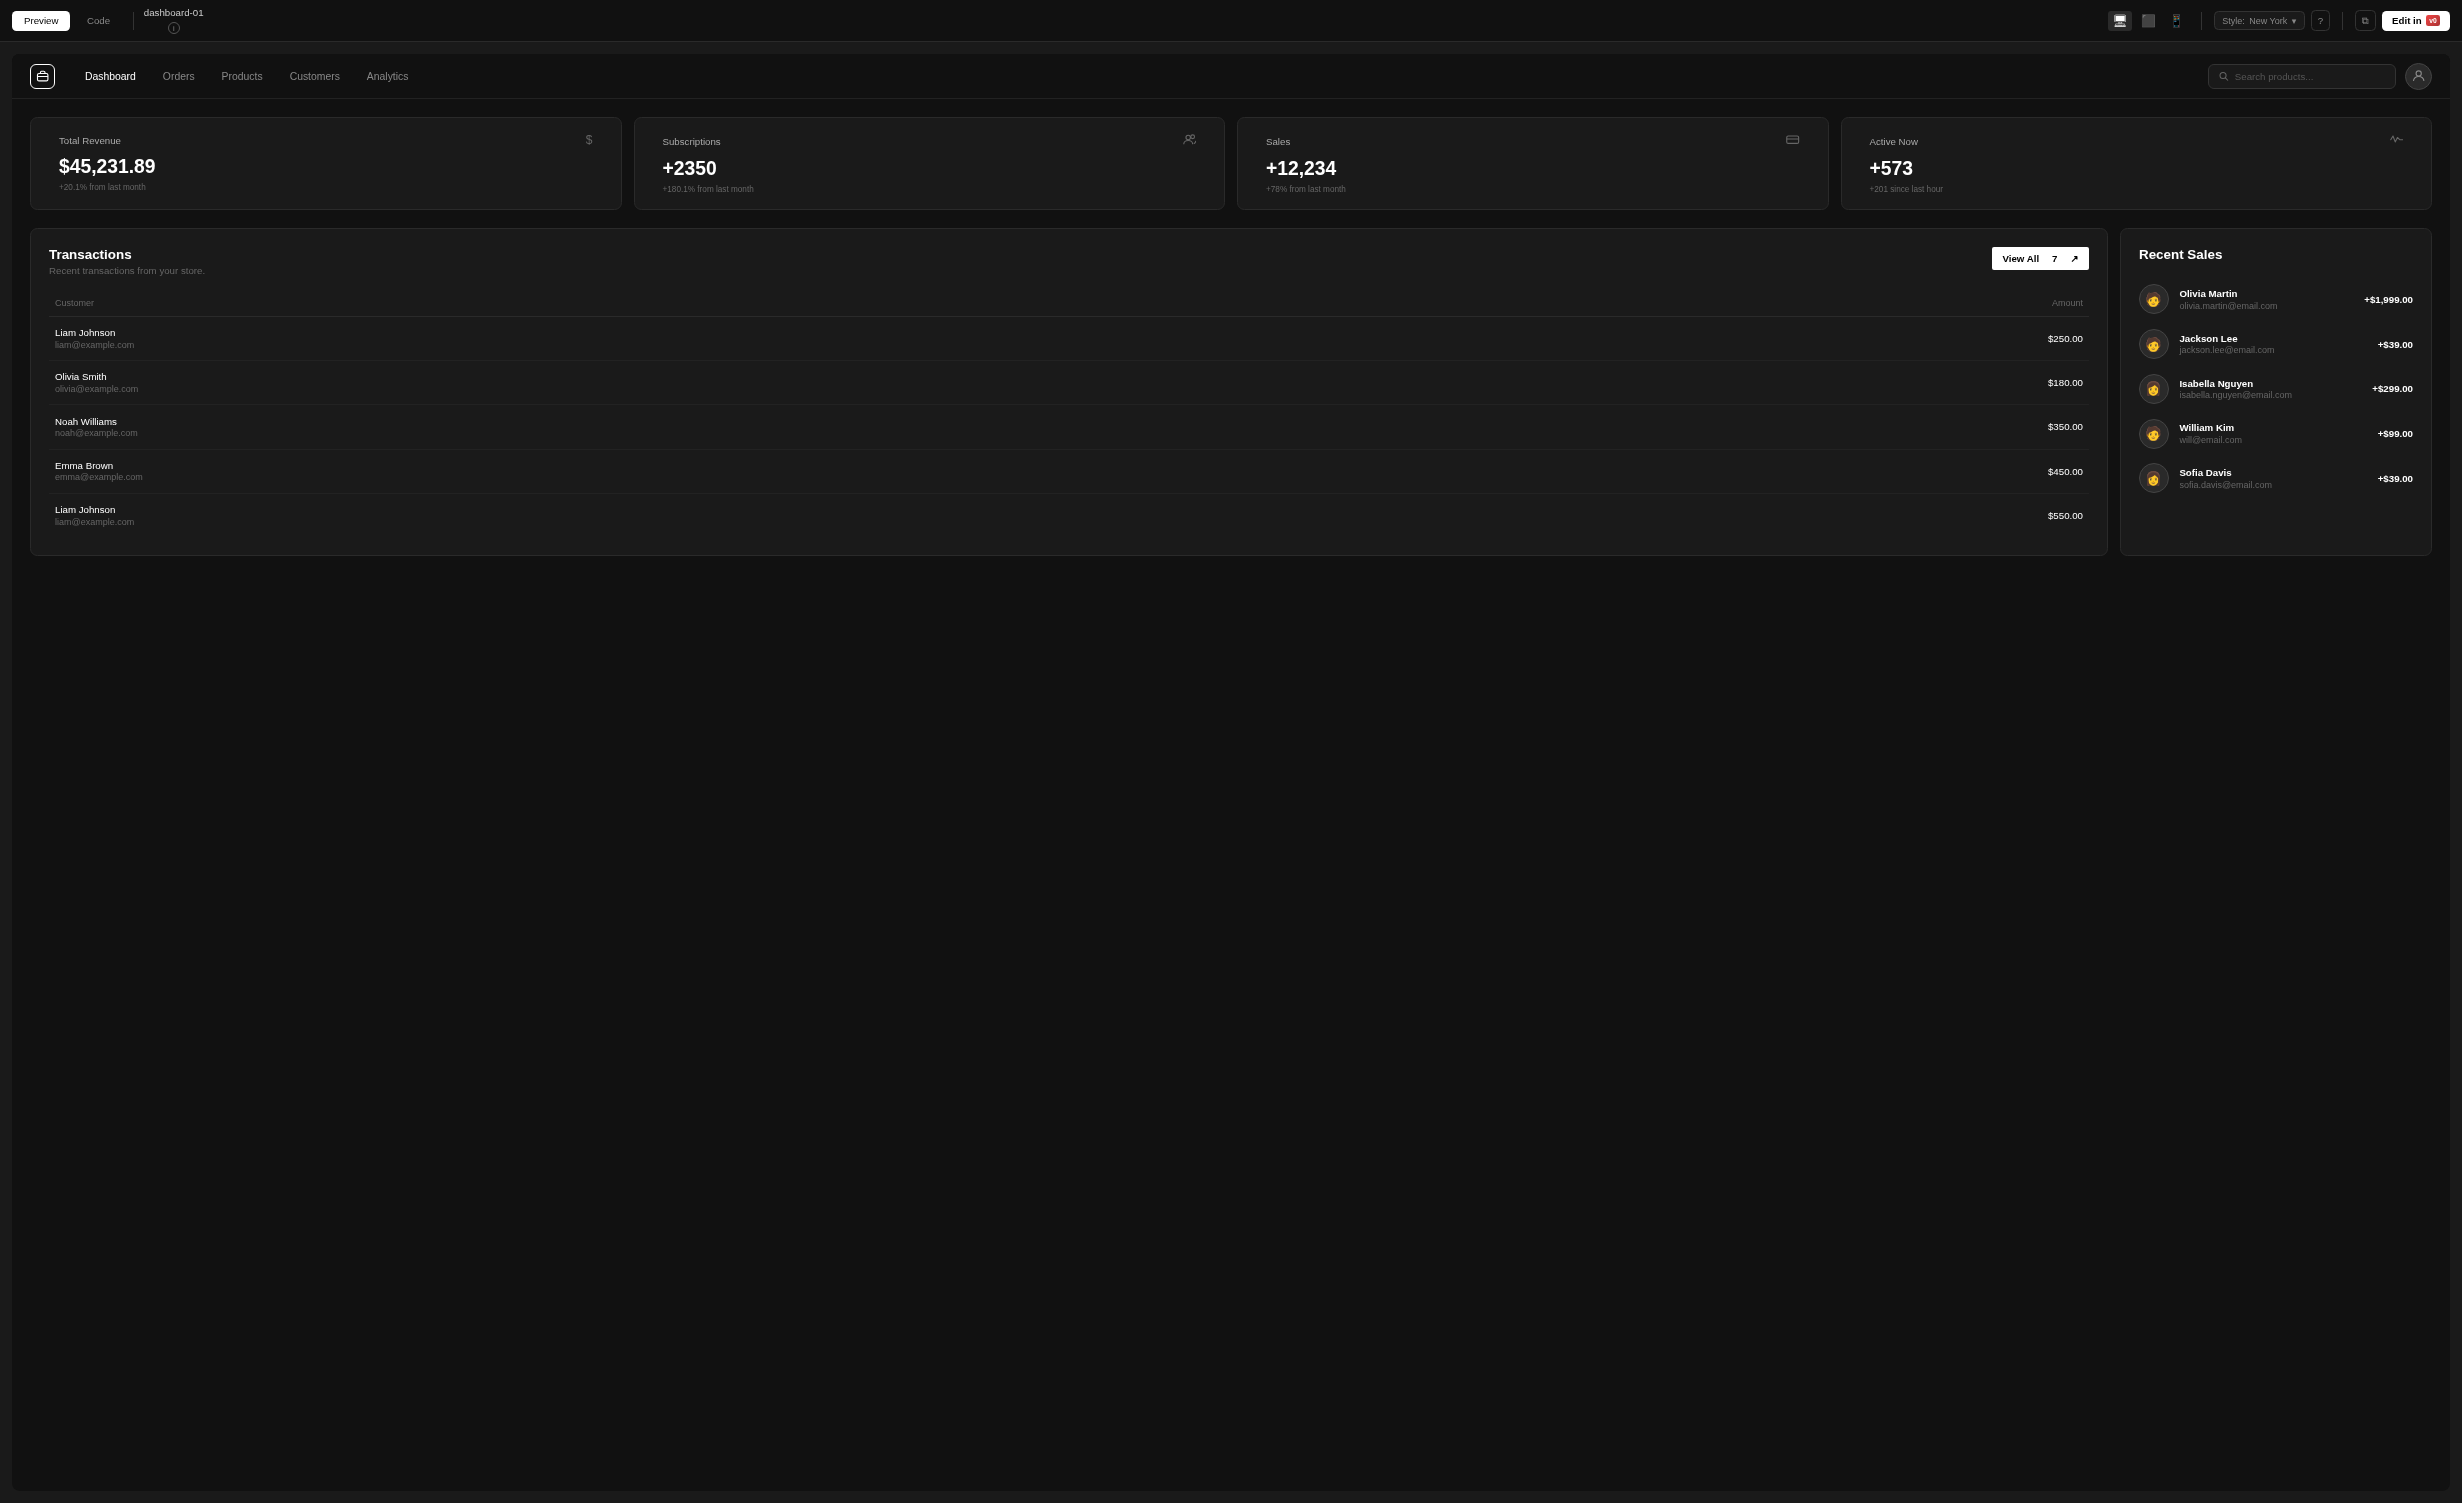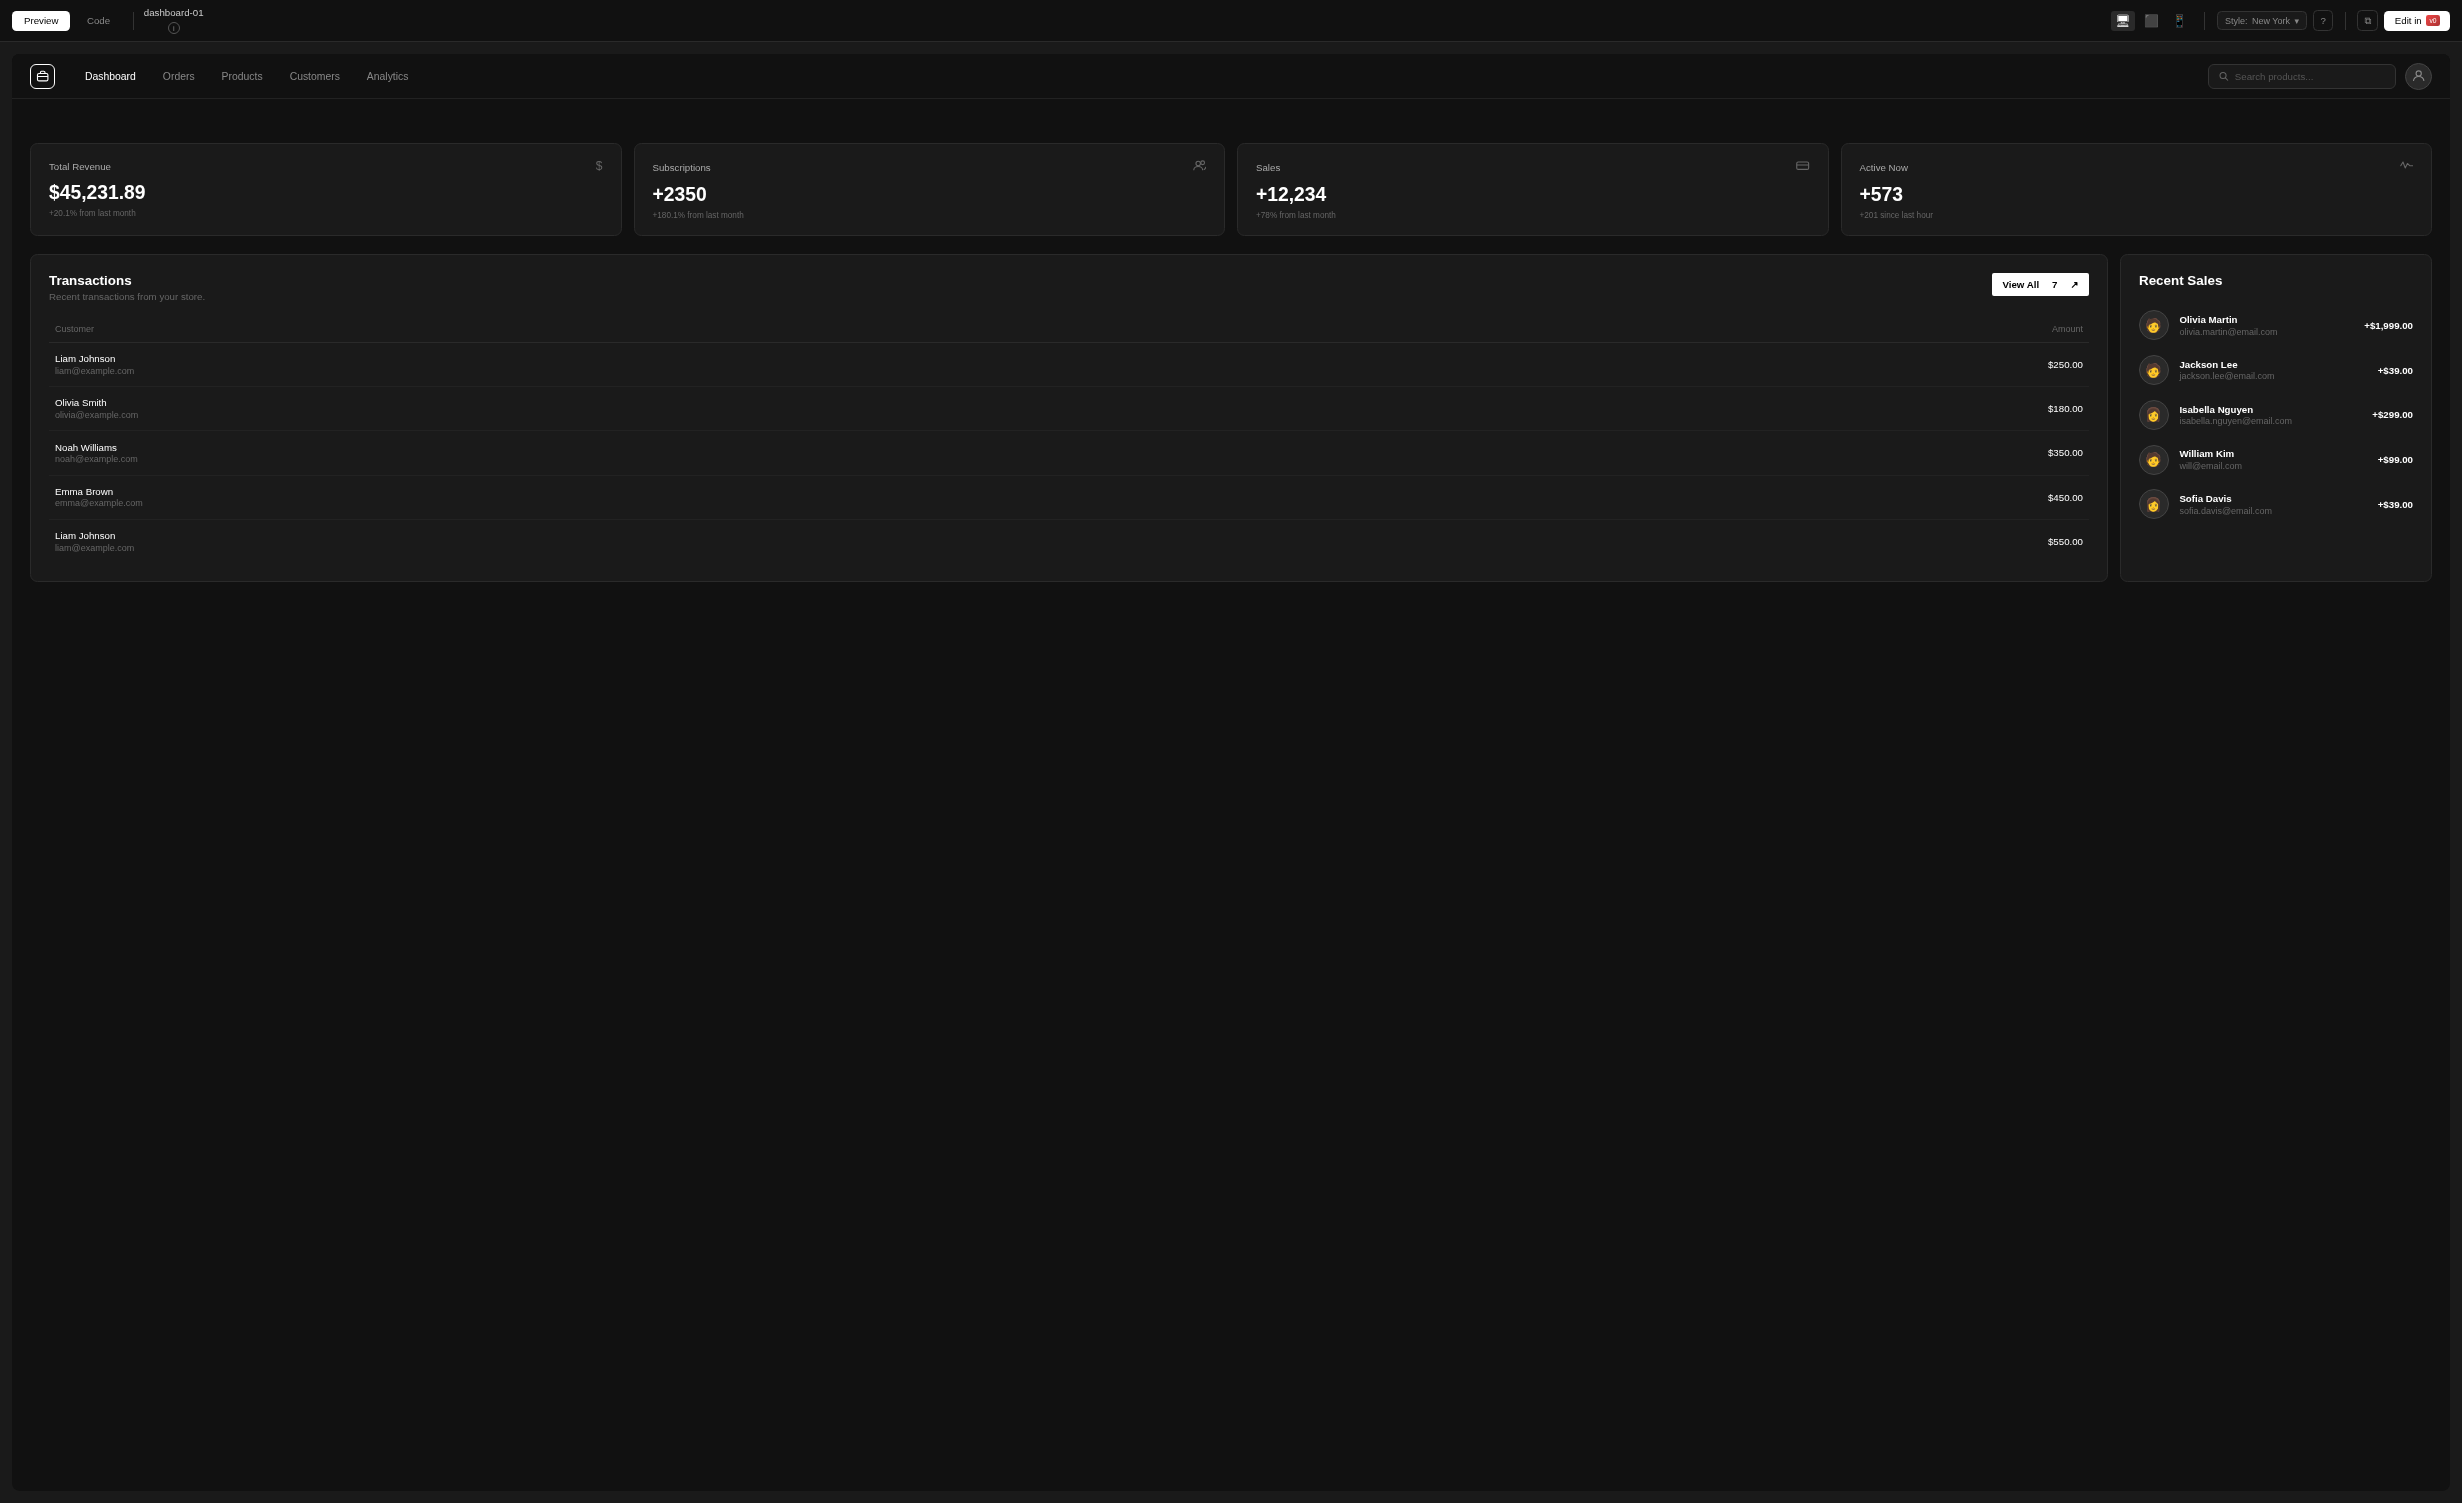--- a/index.html
+++ b/index.html
@@ -63,21 +63,21 @@
     }
     .style-selector span { color: #888; }
     .help-btn, .copy-btn {
       background: transparent; border: 0.7px solid #333;
       border-radius: 4.5px; padding: 3.7px 6px; cursor: pointer;
       color: #888; font-size: 9.7px;
     }
     .edit-btn {
       background: #ffffff; color: #000000; border: none;
       border-radius: 4.5px; padding: 4.5px 10.4px; cursor: pointer;
-      font-size: 9.7px; font-weight: 400;
+      font-size: 9.7px; font-weight: 700;
       display: flex; align-items: center; gap: 4.5px;
     }
     .edit-logo {
       width: 13.4px; height: 10.4px;
       background: linear-gradient(135deg, #e44, #a33);
       border-radius: 2.2px;
       display: flex; align-items: center; justify-content: center;
       font-size: 6.7px; color: white;
     }
 
@@ -144,22 +144,21 @@
     .stats-grid {
       display: grid;
       grid-template-columns: repeat(4, 1fr);
       gap: 12px;
       margin-bottom: 18px;
     }
     .stat-card {
       background: #1a1a1a;
       border: 0.7px solid #2a2a2a;
       border-radius: 7.4px;
-      padding: 15px 18px;
-      margin-top: 26px;
+      padding: 15px 28px;
     }
     .stat-card-header {
       display: flex; justify-content: space-between;
       align-items: center; margin-bottom: 9px;
     }
     .stat-label { font-size: 9.7px; color: #aaaaaa; font-weight: 500; }
     .stat-icon { color: #666; font-size: 12px; }
     .stat-value { font-size: 19.3px; font-weight: 700; color: #ffffff; margin-bottom: 4.5px; }
     .stat-sub { font-size: 8.2px; color: #666666; }
 

